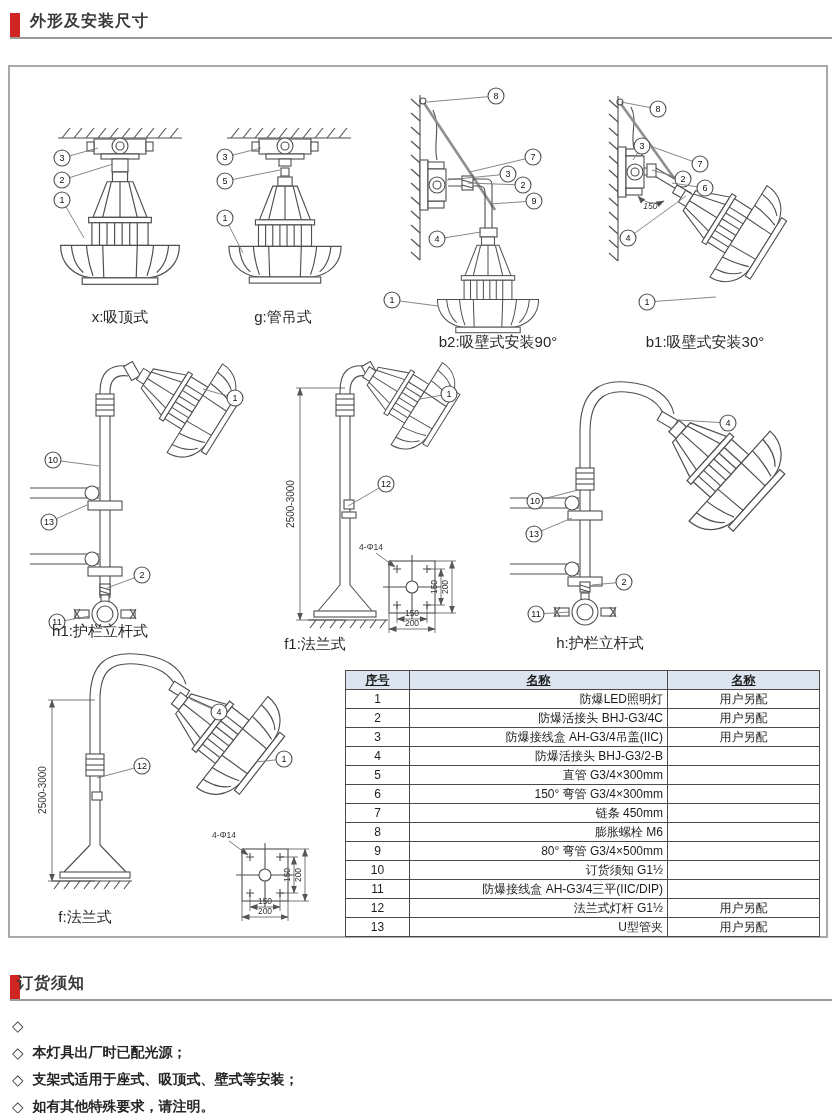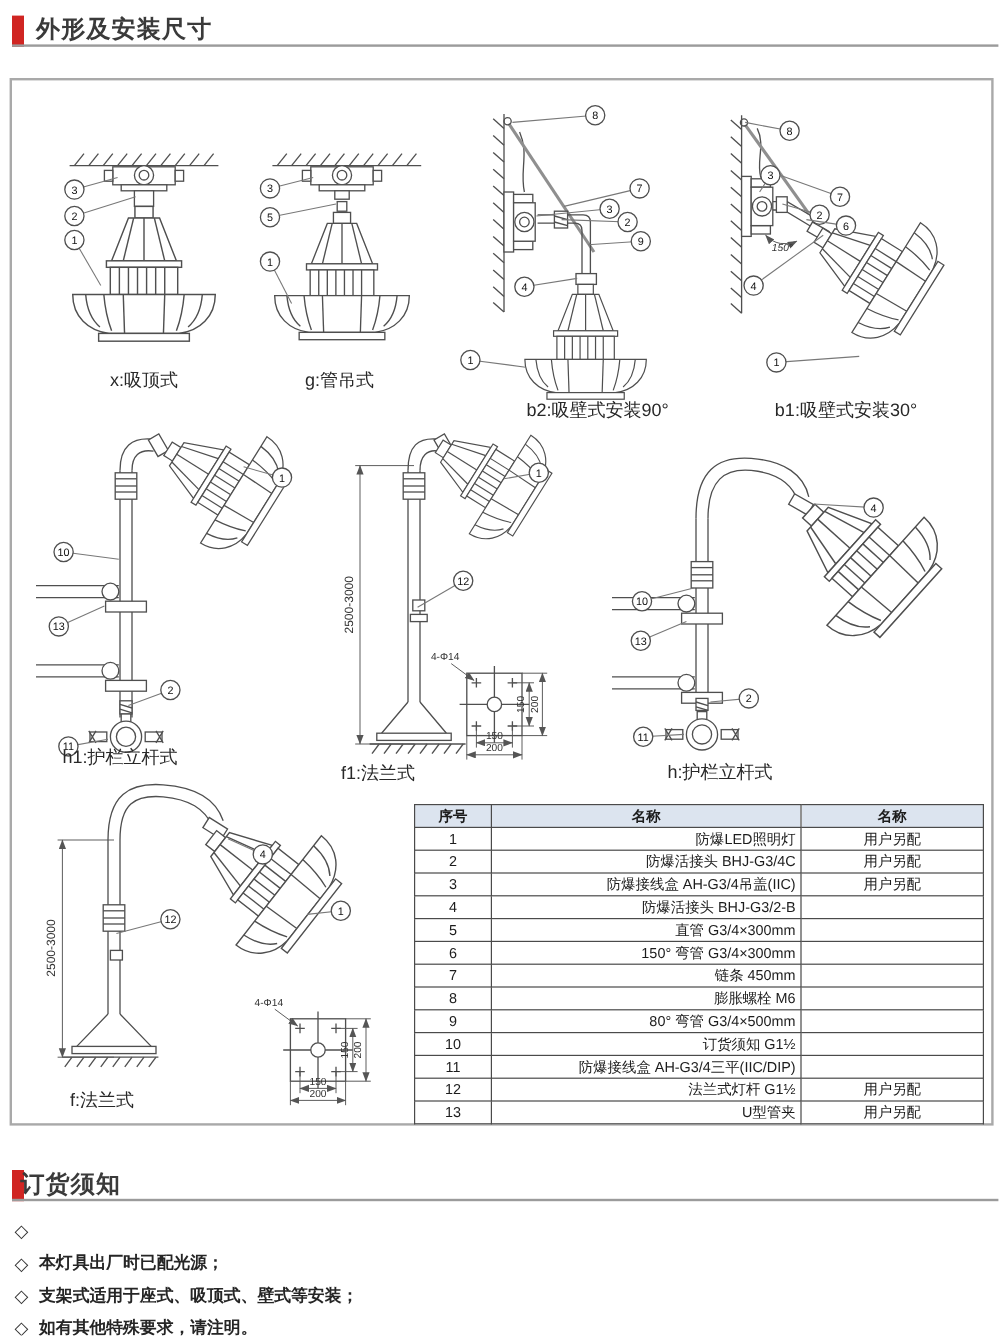--- a/index.html
+++ b/index.html
@@ -3,30 +3,30 @@
 <meta charset="utf-8">
 <style>
   * { margin:0; padding:0; box-sizing:border-box; }
   html,body { background:#ffffff; }
   body {
     width:840px; height:1113px; position:relative; overflow:hidden;
     font-family:"Liberation Sans","DejaVu Sans",sans-serif; color:#222;
   }
   .abs { position:absolute; }
   .redbar { width:10px; height:26px; background:#d02522; }
-  .sec-title { font-size:20px; font-weight:bold; color:#3a3a3a; letter-spacing:1px;text-align:center; }
+  .sec-title { font-size:16px; font-weight:bold; color:#3a3a3a; letter-spacing:1px;text-align:center; }
   .rule { height:2px; background:#9b9b9b; }
   .panel { border:2px solid #a9a9a9; background:#fff; }
 
   
   table.parts { border-collapse:collapse; table-layout:fixed; width:474px;
     font-size:12px; color:#1c1c1c; background:#fff; }
   .parts th, .parts td { border:1px solid #4a4a4a; height:18px; line-height:18px;
     padding:0 4px; overflow:hidden; white-space:nowrap; }
-  .parts th { background:#dce4ef; font-weight:bold; text-align:center; }
+  .parts th { background:#dce4ef; font-weight:bold; text-align:center;text-decoration:underline; }
   .parts td.c { text-align:center; }
   .parts td.l { text-align:right; padding-left:9px; }
 
   
   .note-line { display:flex; align-items:center; height:27px;
     font-size:14px; font-weight:bold; color:#252525; }
   .note-bullet { margin-right:9px; font-weight:normal; font-size:15px; color:#333; }
 
   
   svg text { font-family:"Liberation Sans","DejaVu Sans",sans-serif; }

